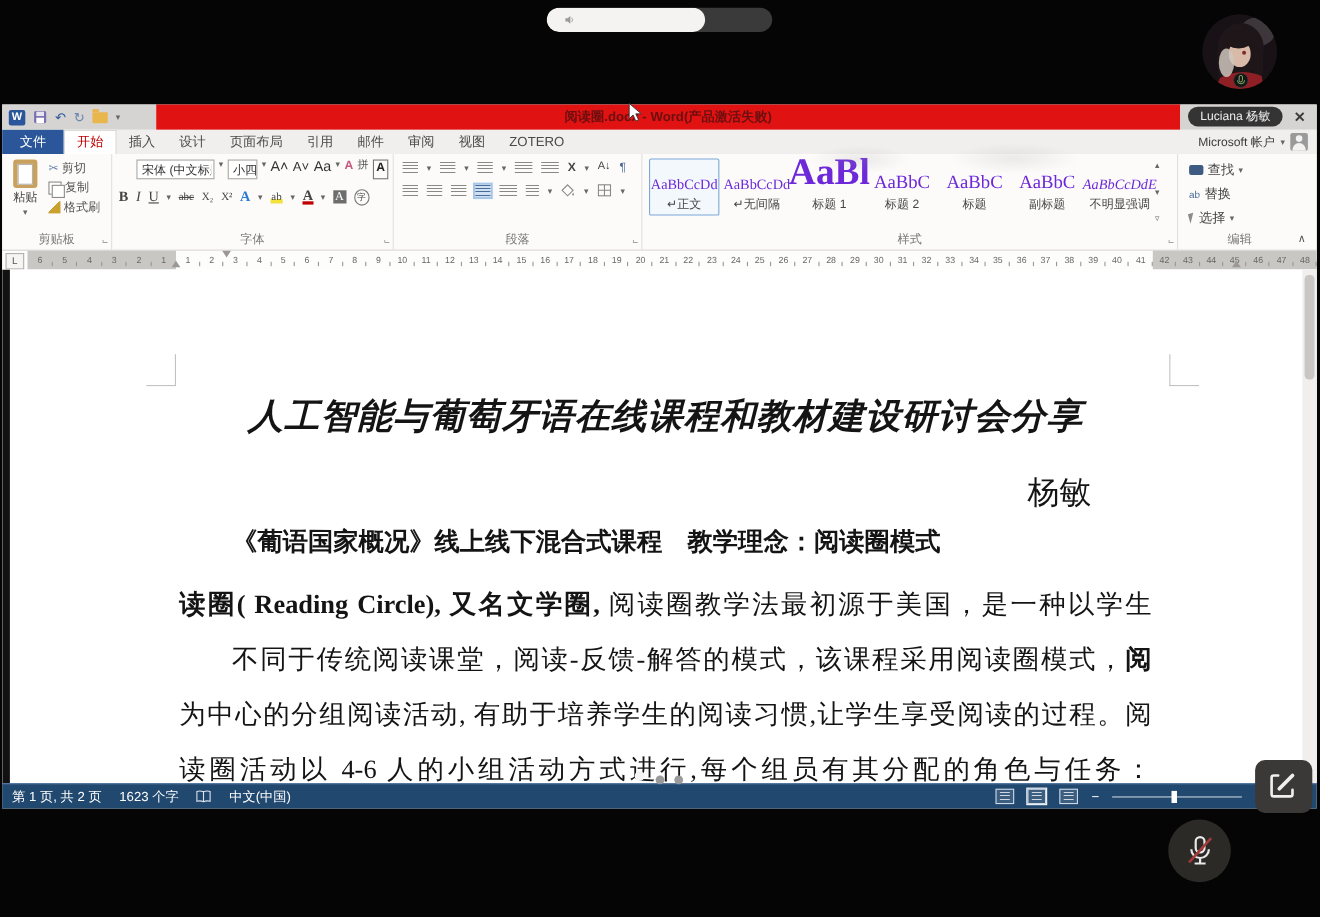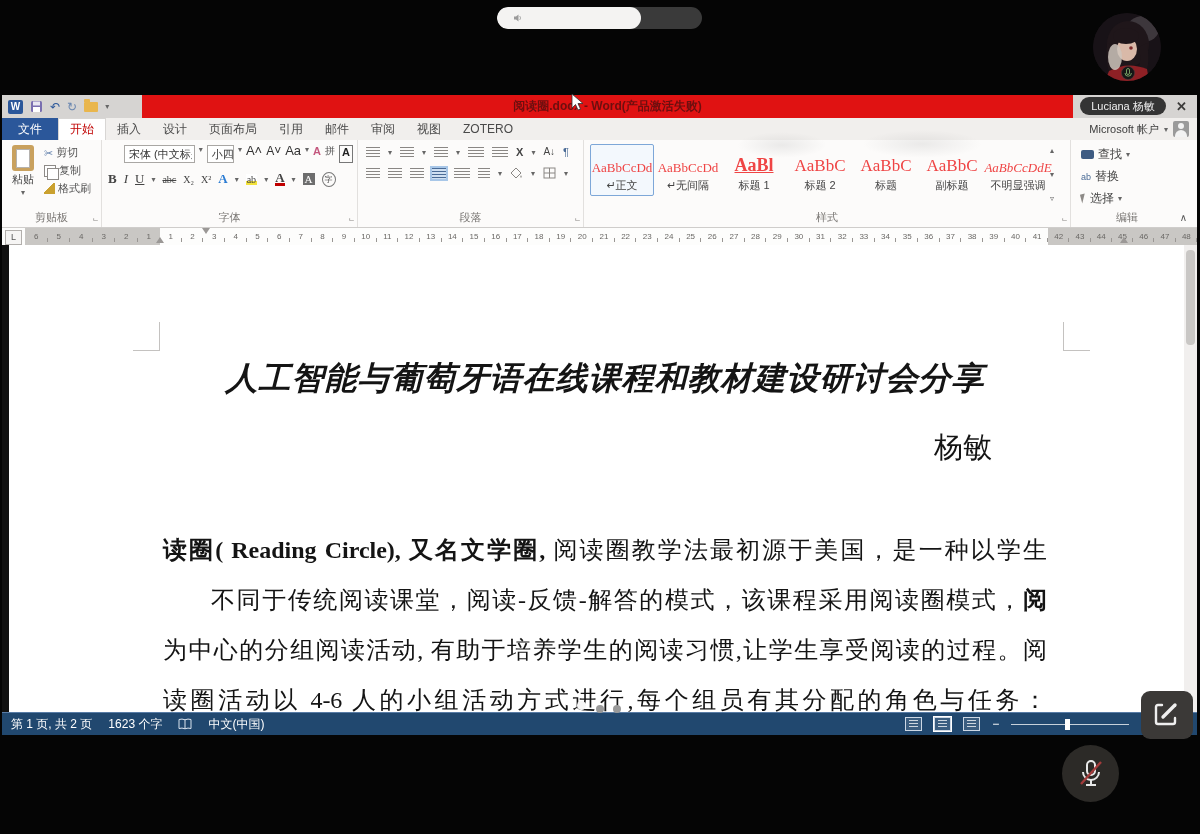--- a/index.html
+++ b/index.html
@@ -65,24 +65,24 @@
   .dd{font-size:8px;color:#666;}
   .g-para{width:226px;padding:6px 4px 18px 8px;box-sizing:border-box;}
   .prow{display:flex;align-items:center;gap:8px;font-size:12px;color:#555;}
   .prow+.prow{margin-top:9px;}
   .stripes{width:14px;height:11px;background:repeating-linear-gradient(#8a8784 0 1px,transparent 1px 3px);}
   .stripes.sel{outline:2px solid #a8c7e8;background:repeating-linear-gradient(#4a6b96 0 1px,#cfe0f2 1px 3px);}
   .g-styles{width:487px;padding:4px 16px 18px 6px;box-sizing:border-box;display:flex;}
   .gallery{display:flex;gap:2px;flex:1;}
   .style-item{width:64px;display:flex;flex-direction:column;align-items:center;justify-content:flex-end;height:52px;border:1px solid transparent;border-radius:2px;padding:2px;box-sizing:border-box;}
   .style-item.sel{border-color:#7da7d8;background:#f3f8fd;}
-  .sp{font-family:"Liberation Serif",serif;color:#ef4444;}
+  .sp{font-family:"Liberation Serif",serif;color:#6d28d9;}
   .sp-s{font-size:13px;}
   .sp-l{font-size:17px;}
-  .sp-xl{font-size:18px;font-weight:bold;text-decoration:underline;}
+  .sp-xl{font-size:34px;font-weight:bold;}
   .sp.it{font-style:italic;}
   .sn{font-size:11px;color:#444;margin-top:2px;white-space:nowrap;}
   .gal-arrows{width:14px;display:flex;flex-direction:column;justify-content:space-between;padding:2px 0 6px;align-items:center;color:#666;font-size:8px;}
   .g-edit{width:112px;padding:6px 4px 18px 10px;box-sizing:border-box;font-size:12px;color:#444;}
   .erow{display:flex;align-items:center;gap:4px;margin-bottom:5px;}
   .binoc{width:13px;height:9px;background:#3e5b82;border-radius:2px;position:relative;}
   .sel-arrow{width:0;height:0;border-left:5px solid #8d8a87;border-bottom:9px solid transparent;border-top:0 solid transparent;transform:rotate(-15deg);}
   .chev{position:absolute;right:10px;bottom:4px;color:#555;font-size:10px;}
   .ghost{position:absolute;background:radial-gradient(ellipse at center,#9a9a9a,transparent 70%);opacity:.18;border-radius:50%;}
 
@@ -436,20 +436,21 @@
     <span class="abs marker m-hang"></span>
     <span class="abs marker m-right"></span>
 
     <div class="abs docarea">
       <div class="leftdark"></div>
       <div class="crop-l"></div>
       <div class="crop-r"></div>
       <div class="pagetext" style="top:0;height:100%">
         <div class="dtitle">人工智能与葡萄牙语在线课程和教材建设研讨会分享</div>
         <div class="dauthor">杨敏</div>
+        <div class="dsub">《葡语国家概况》线上线下混合式课程　教学理念：阅读圈模式</div>
         <div id="doc-body">
             <div class="dline"><span style="font-weight: bold;">读圈( Reading Circle), 又名文学圈,</span><span> 阅读圈教学法最初源于美国，是一种以学生</span></div>
             <div class="dline ind"><span>不同于传统阅读课堂，阅读-反馈-解答的模式，该课程采用阅读圈模式，</span><span style="font-weight: bold;">阅</span></div>
             <div class="dline"><span>为中心的分组阅读活动, 有助于培养学生的阅读习惯,让学生享受阅读的过程。阅</span></div>
             <div class="dline"><span>读圈活动以 4-6 人的小组活动方式进行,每个组员有其分配的角色与任务：</span></div>
           </div>
       </div>
       <div class="scrollbar">
         <div class="scrollthumb"></div>
       </div>

